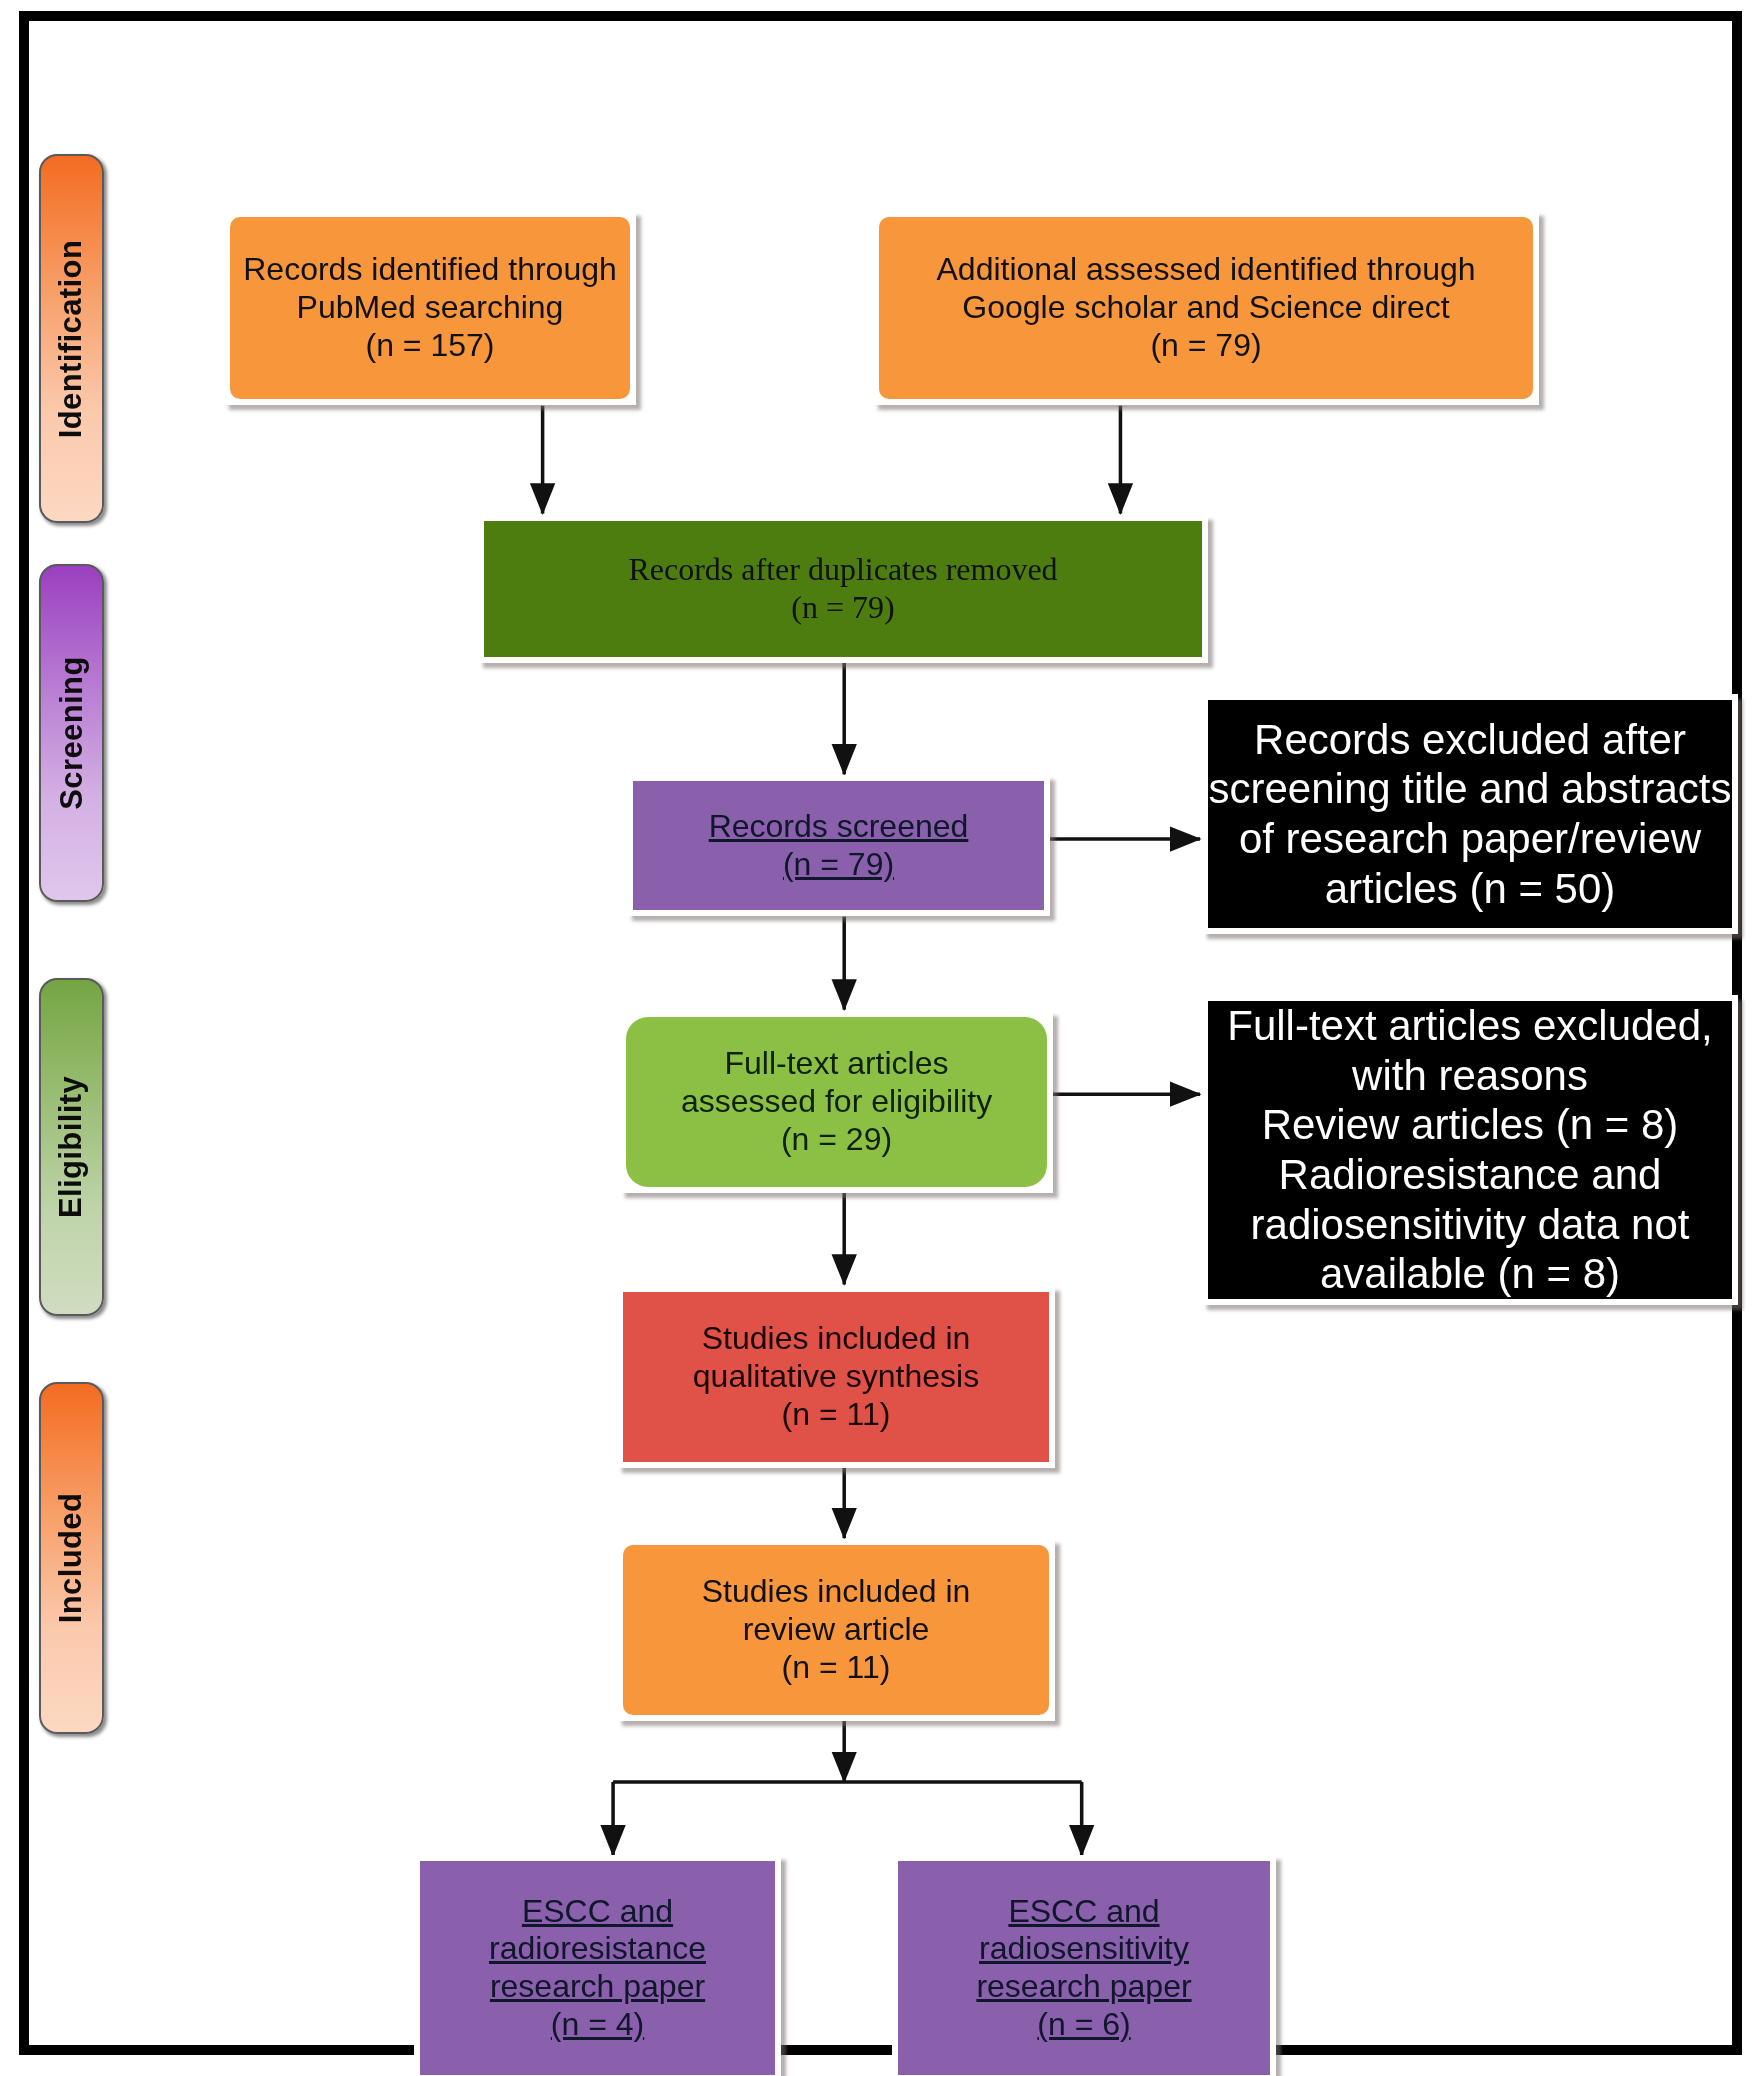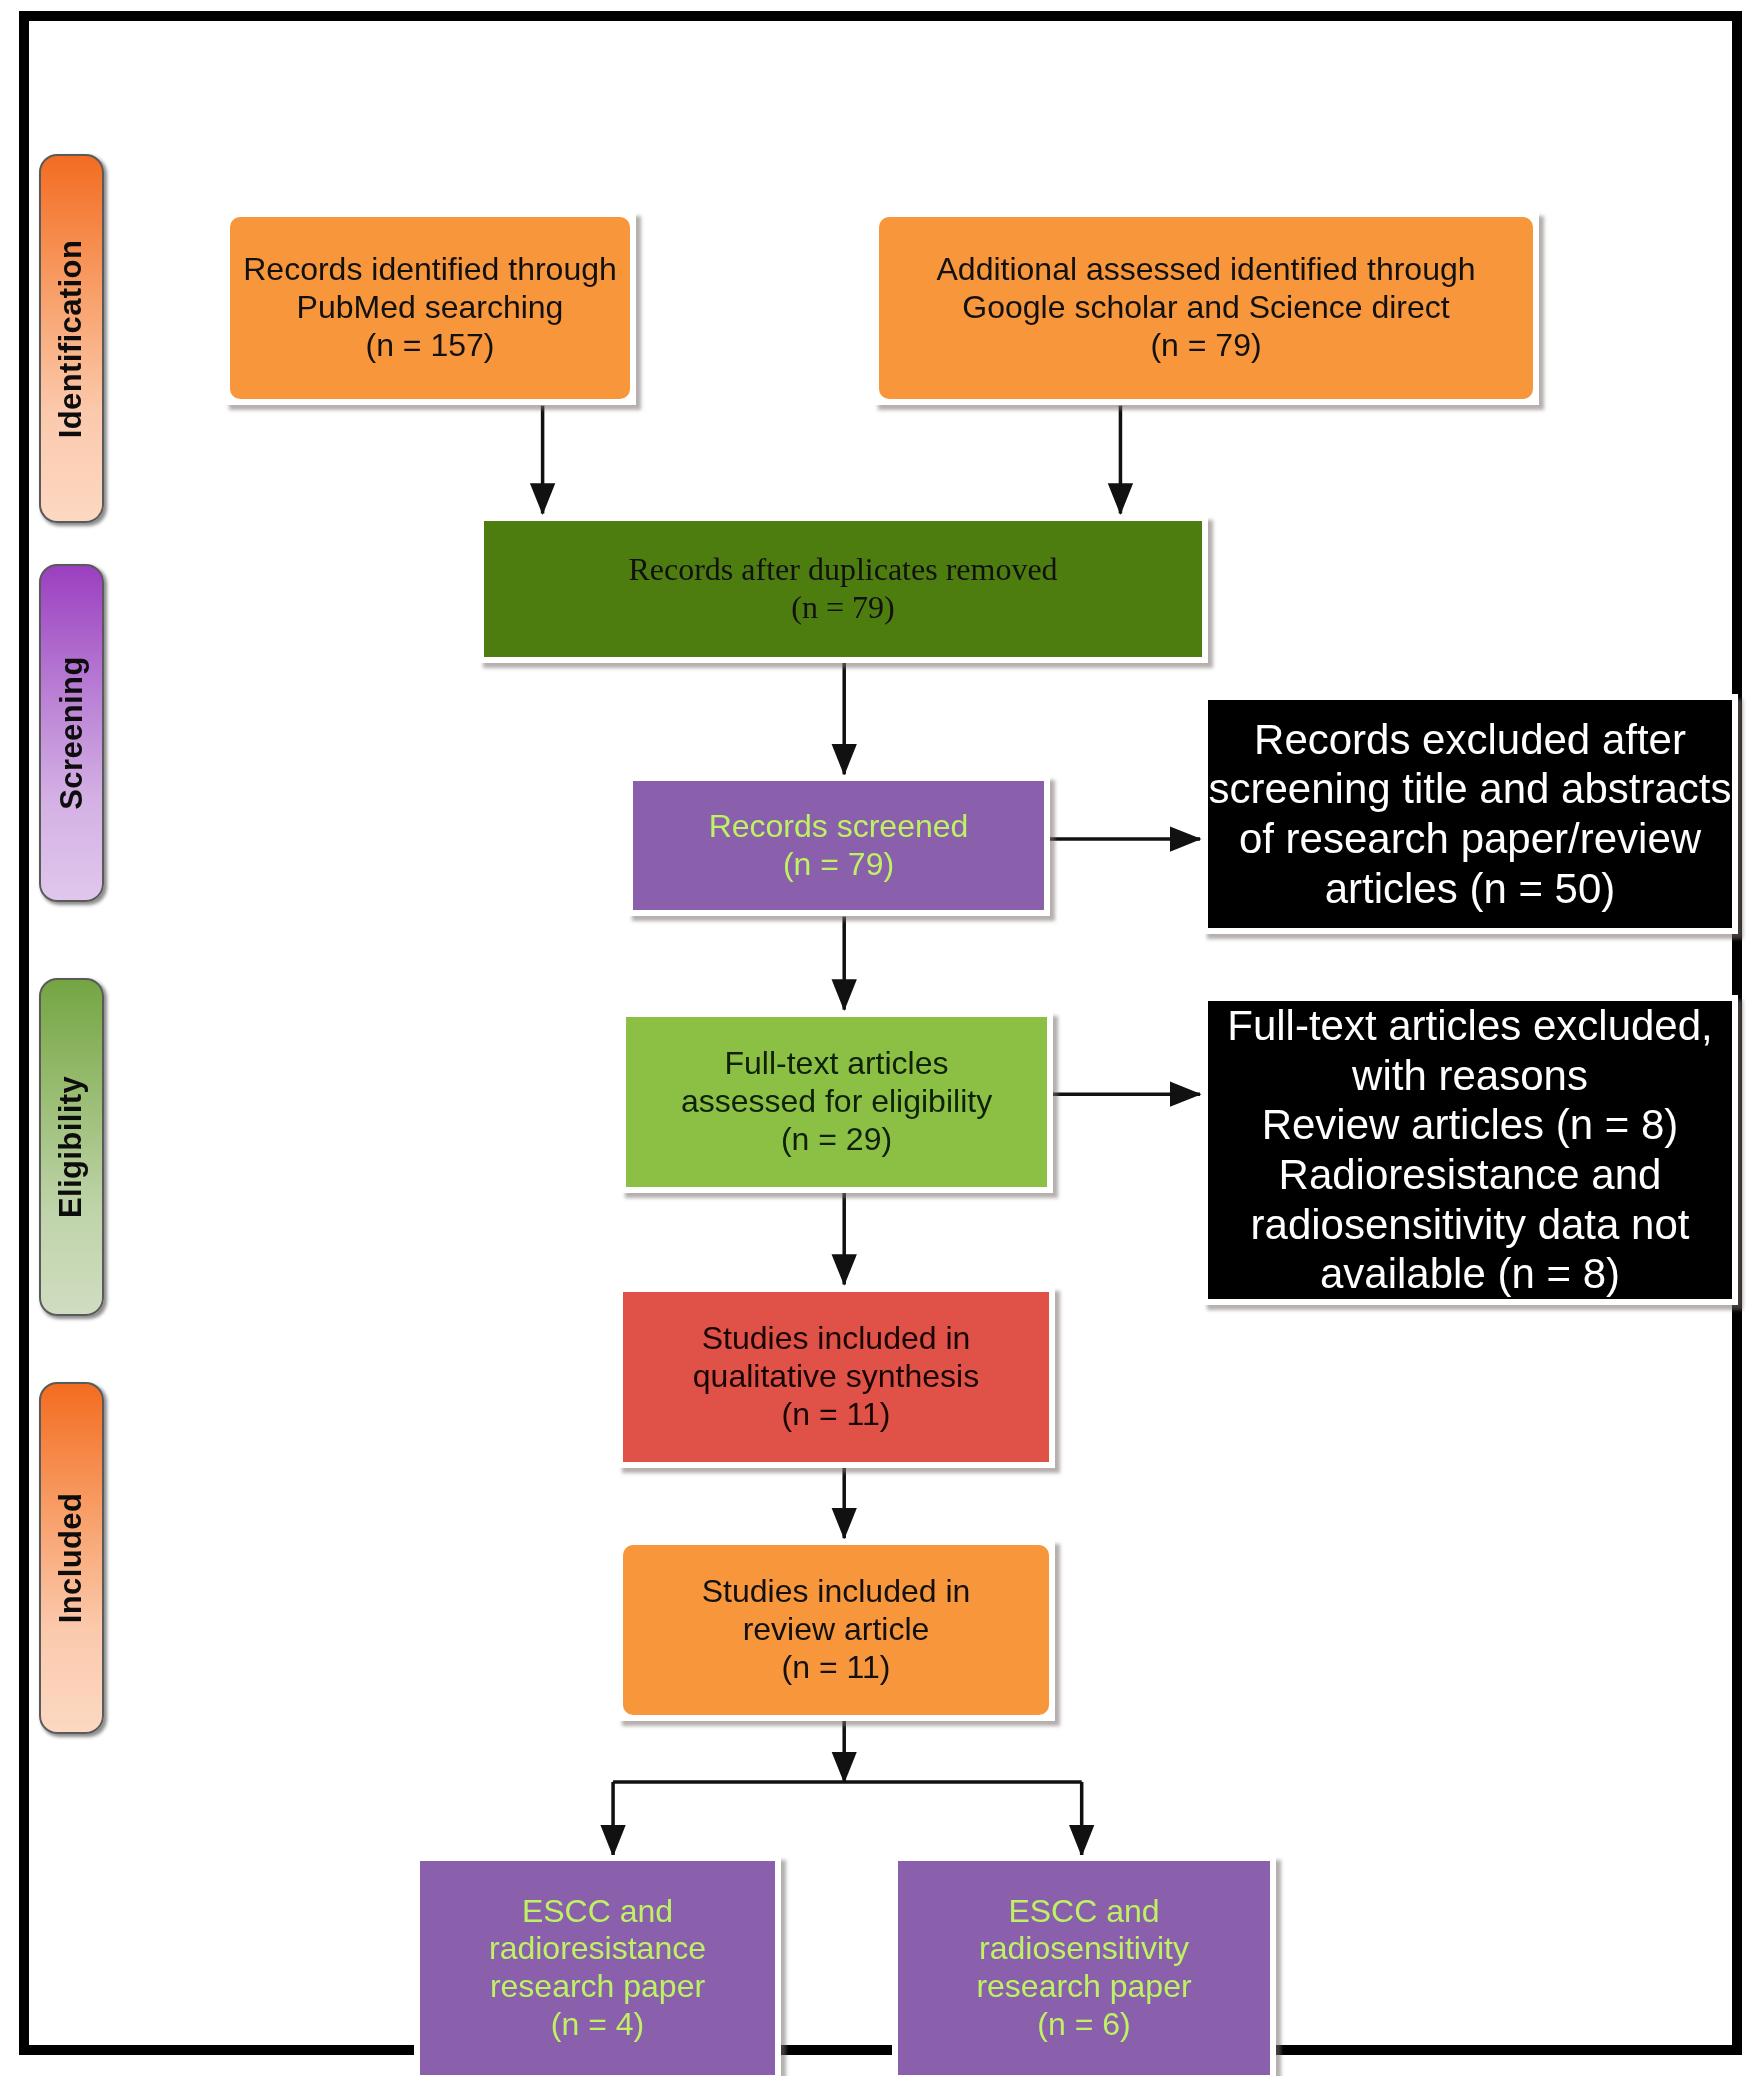--- a/index.html
+++ b/index.html
@@ -80,22 +80,22 @@
     flex-direction: column;
     align-items: center;
     justify-content: center;
     text-align: center;
     line-height: 1.18;
   }
   .node .inner .ln { display: block; }
 
   .fill-orange  { background: #f8963c; color: #111111; border-radius: 10px; }
   .fill-cyan    { background: #4d7c0f; color: #111111; font-family: Liberation Serif, serif; }
-  .fill-purple  { background: #8a5fab; color: #bef264; }
-  .fill-green   { background: #8cc045; color: #10210a; }
+  .fill-purple  { background: #8a5fab; color: #0f172a; text-decoration: underline; }
+  .fill-green   { background: #8cc045; color: #10210a; border-radius: 22px; }
   .fill-red     { background: #e05248; color: #190604; }
   .fill-black   { background: #000000; color: #ffffff; }
 
   .t46 { font-size: 32px; }
   .t44 { font-size: 42px; }
 
   
   #connectors {
     position: absolute;
     left: 0; top: 0;

